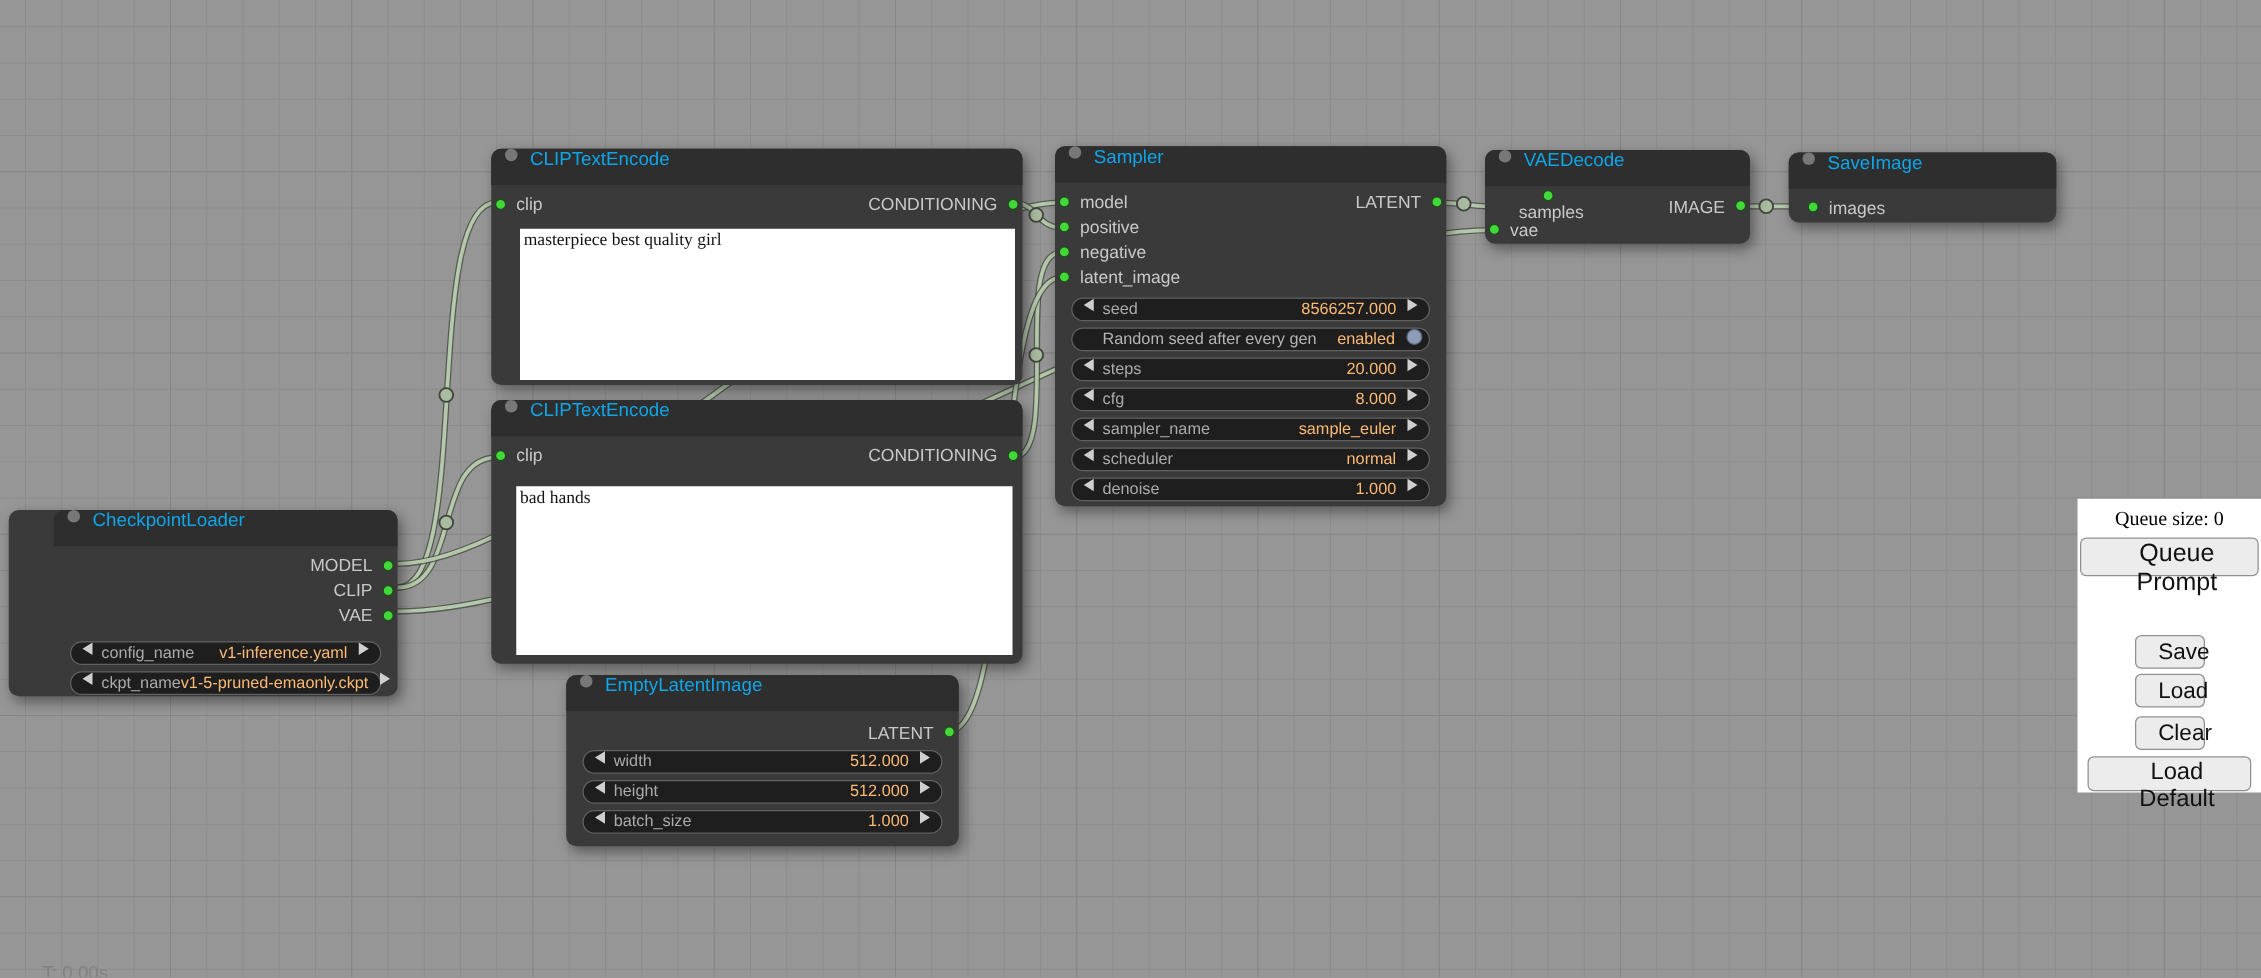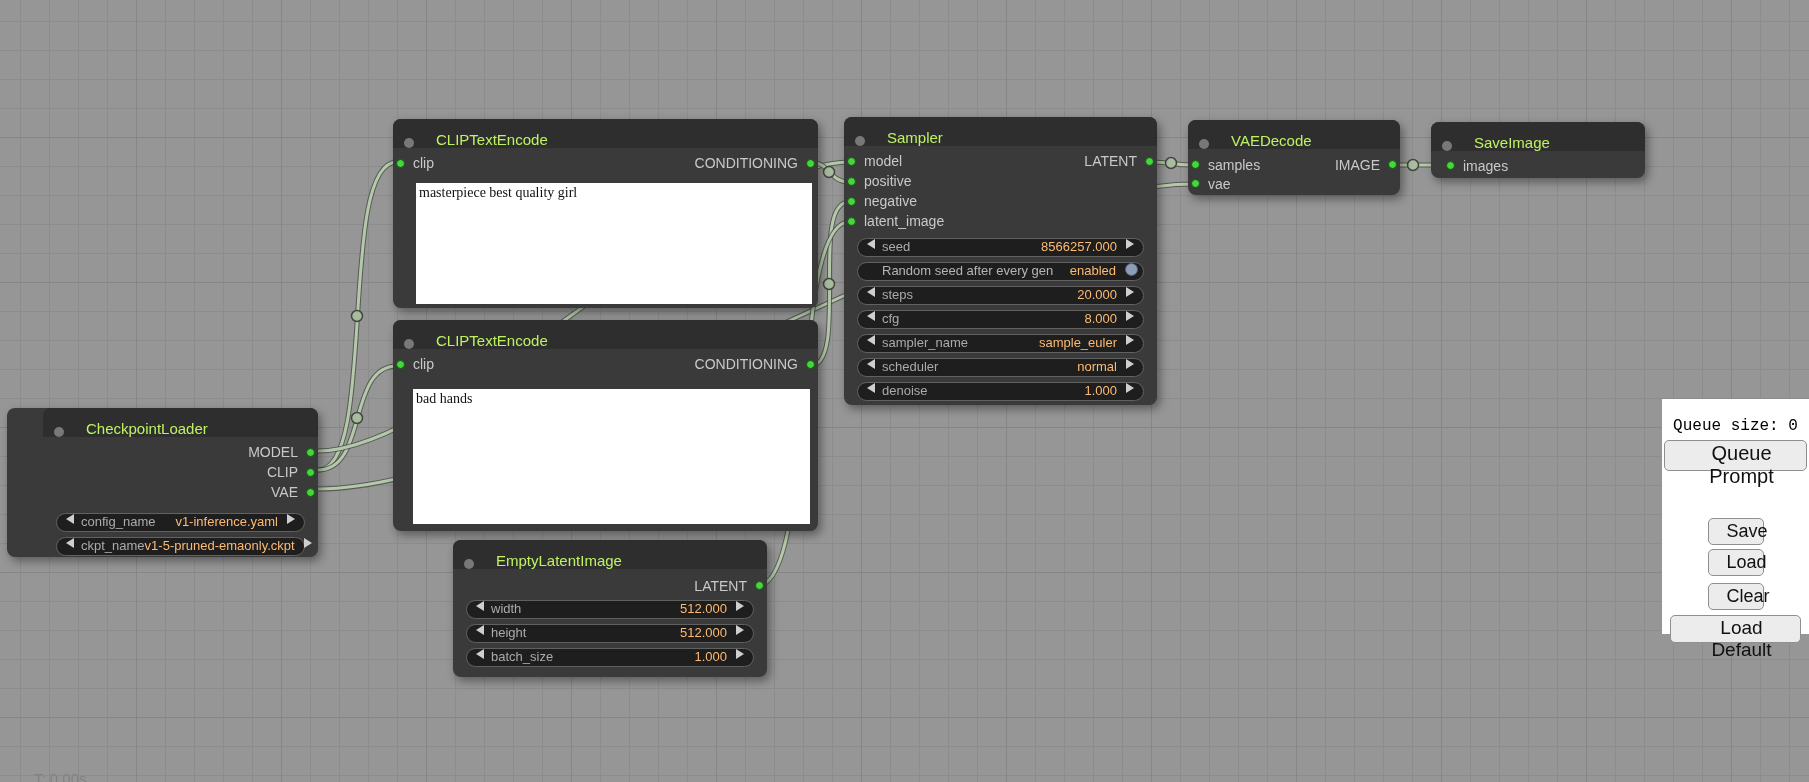--- a/index.html
+++ b/index.html
@@ -20,21 +20,21 @@
   .wire-outline { fill:none; stroke:#41473e; stroke-width:5; opacity:.75; }
   .wire { fill:none; stroke:#b5c8ab; stroke-width:3; }
   .linkdot { fill:#a9bca0; stroke:#41473e; stroke-width:1.5; }
 
   .node {
     position:absolute; z-index:2; background:#3a3a3a; border-radius:8px;
     box-shadow:3px 4px 10px rgba(0,0,0,.4); color:#c6c6c6;
   }
   .ntitle {
     height:29px; background:#2e2e2e; border-radius:8px 8px 0 0;
-    display:flex; align-items:flex-end; padding:0 11px; font-size:15px; color:#bef264;gap:12px;
+    display:flex; align-items:flex-start; padding:0 11px; font-size:15px; color:#0ea5e9;
   }
   .tdot { width:10px; height:10px; border-radius:50%; background:#787878; margin-right:10px; flex:none; }
   .slots { position:relative; }
   .srow { height:20px; display:flex; align-items:center; font-size:14px; color:#c9c9c9; }
   .pdot { width:9px; height:9px; border-radius:50%; background:#42d83a; border:1px solid #1f4a1c; flex:none; }
   .in .pdot { margin:0 8px 0 3px; }
   .out { justify-content:flex-end; }
   .out .pdot { margin:0 3px 0 8px; }
   .dual { display:flex; justify-content:space-between; }
   .dual .in, .dual .out { flex:1; }
@@ -54,21 +54,21 @@
 
   .prompt-text {
     position:absolute; background:#ffffff; border:none; resize:none; outline:none;
     font-family:"Liberation Serif", serif; font-size:14px; color:#111; padding:1px 3px; line-height:1.25;
   }
 
   #menu {
     position:absolute; z-index:5; left:1662px; top:399px; width:147px; height:235px;
     background:#ffffff; color:#000;
   }
-  .qsize { text-align:center; font-family:Liberation Mono, monospace; font-size:16px; margin-top:18px; }
+  .qsize { text-align:center; font-family:Liberation Serif, serif; font-size:16px; margin-top:8px; }
   .btn {
     display:block; background:#ececec; border:1px solid #8f8f8f; border-radius:5px;
     font-family:"Liberation Sans", sans-serif; color:#111; cursor:pointer;padding-left:18px;
   }
   #queue-btn { width:143px; height:31px; margin:5px auto 0 auto; font-size:20px; }
   .small-btn { width:56px; height:27px; margin:4px auto 0 auto; font-size:18px; }
   #clear-btn { margin-top:7px; }
   #load-default-btn { width:131px; height:28px; margin:5px auto 0 auto; font-size:19px; }
   .menu-gap { height:43px; }
 
@@ -305,21 +305,21 @@
     </div>
   </div>
 
   <div class="node" style="left:1188px; top:120px; width:212px; height:75px;">
     <div class="ntitle">
       <span class="tdot"></span>
       <span>VAEDecode</span>
     </div>
     <div class="slots" style="padding-top:6px;">
       <div class="srow dual" style="height:19px;">
-        <span class="in srow" style="height:auto;">
+        <span class="in srow" style="height:auto;flex-direction:column;">
             <span class="pdot"></span>
             <span>samples</span>
           </span>
         <span class="out srow" style="height:auto;">
             <span>IMAGE</span>
             <span class="pdot"></span>
           </span>
       </div>
       <div class="srow in" style="height:19px;">
           <span class="pdot"></span>

